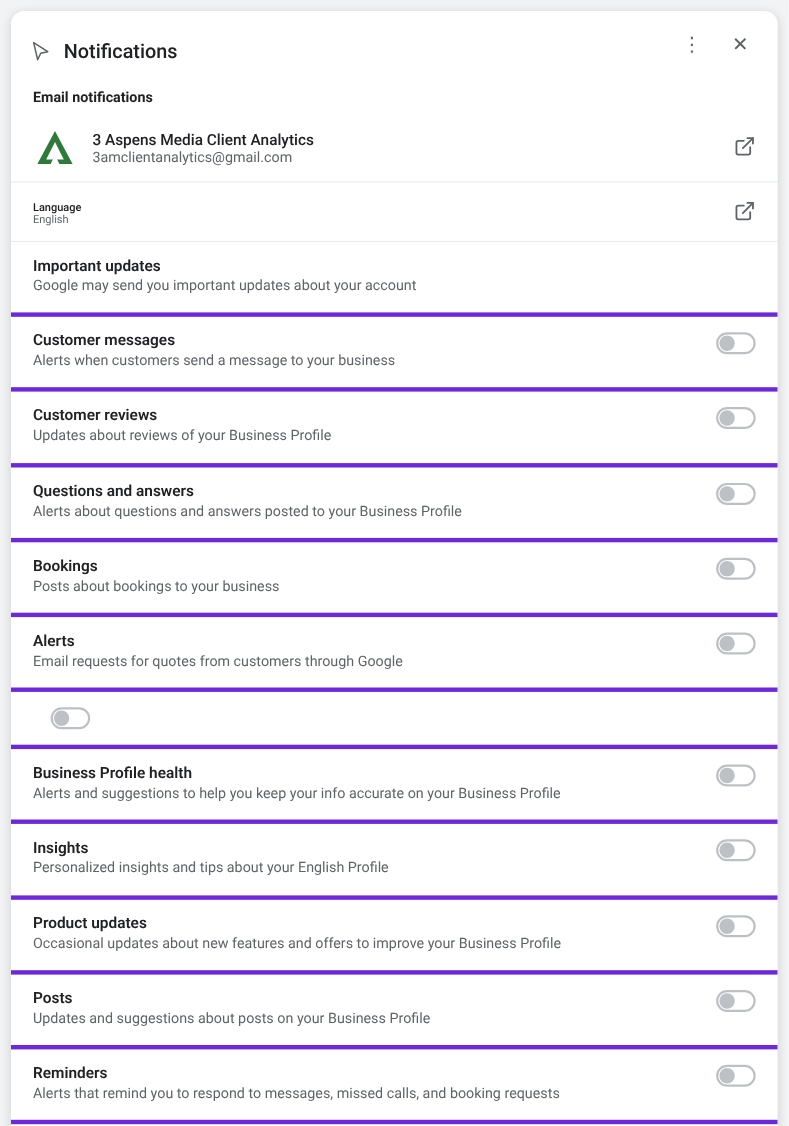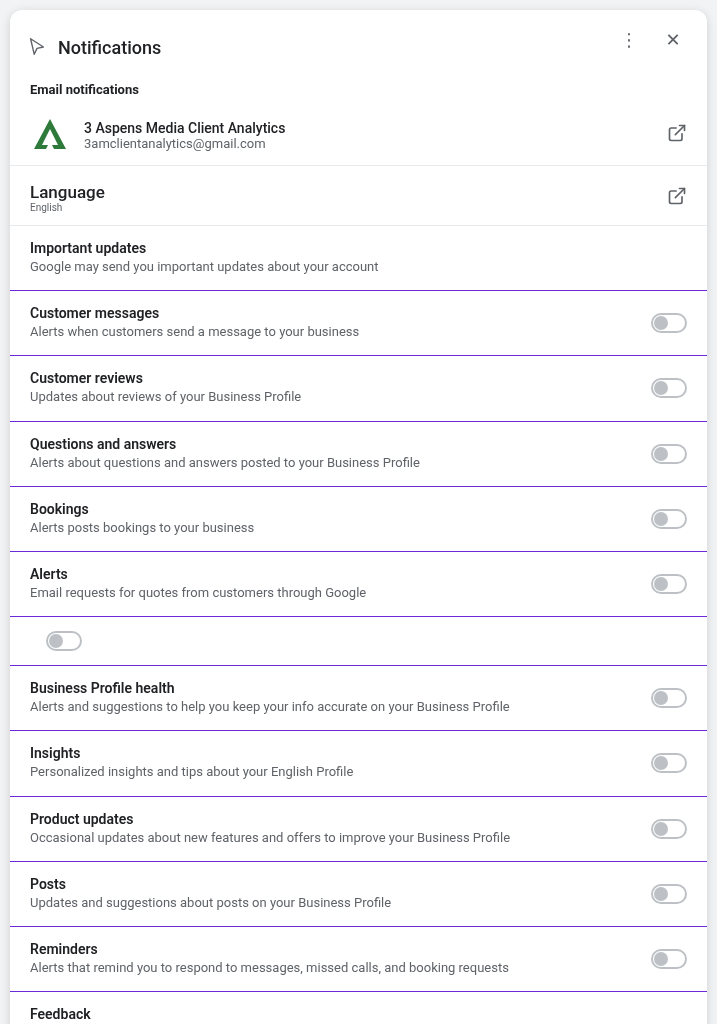--- a/index.html
+++ b/index.html
@@ -117,35 +117,34 @@
       align-items: center;
       padding: 12px 20px;
       border-bottom: 1px solid #e8eaed;
     }
 
     .language-info {
       flex: 1;
     }
 
     .language-label {
-      font-size: 17px;
+      font-size: 10px;
       font-weight: 500;
       color: #202124;
     }
 
     .language-value {
       font-size: 10px;
       color: #5f6368;
     }
 
     .notification-item {
       display: flex;
-      align-items: center;
       padding: 14px 20px;
-      border-bottom: 1px solid #6d28d9;
+      border-bottom: 4px solid #6d28d9;
     }
 
     .notification-text {
       flex: 1;
     }
 
     .notification-label {
       font-size: 14px;
       font-weight: 600;
       color: #202124;
@@ -268,21 +267,21 @@
       <div class="notification-item">
         <div class="notification-text">
           <div class="notification-label">Questions and answers</div>
           <div class="notification-desc">Alerts about questions and answers posted to your Business Profile</div>
         </div>
         <div class="toggle"></div>
       </div>
       <div class="notification-item">
         <div class="notification-text">
           <div class="notification-label">Bookings</div>
-          <div class="notification-desc">Alerts posts bookings to your business</div>
+          <div class="notification-desc">Posts about bookings to your business</div>
         </div>
         <div class="toggle"></div>
       </div>
       <div class="notification-item">
         <div class="notification-text">
           <div class="notification-label">Alerts</div>
           <div class="notification-desc">Email requests for quotes from customers through Google</div>
         </div>
         <div class="toggle"></div>
       </div>

